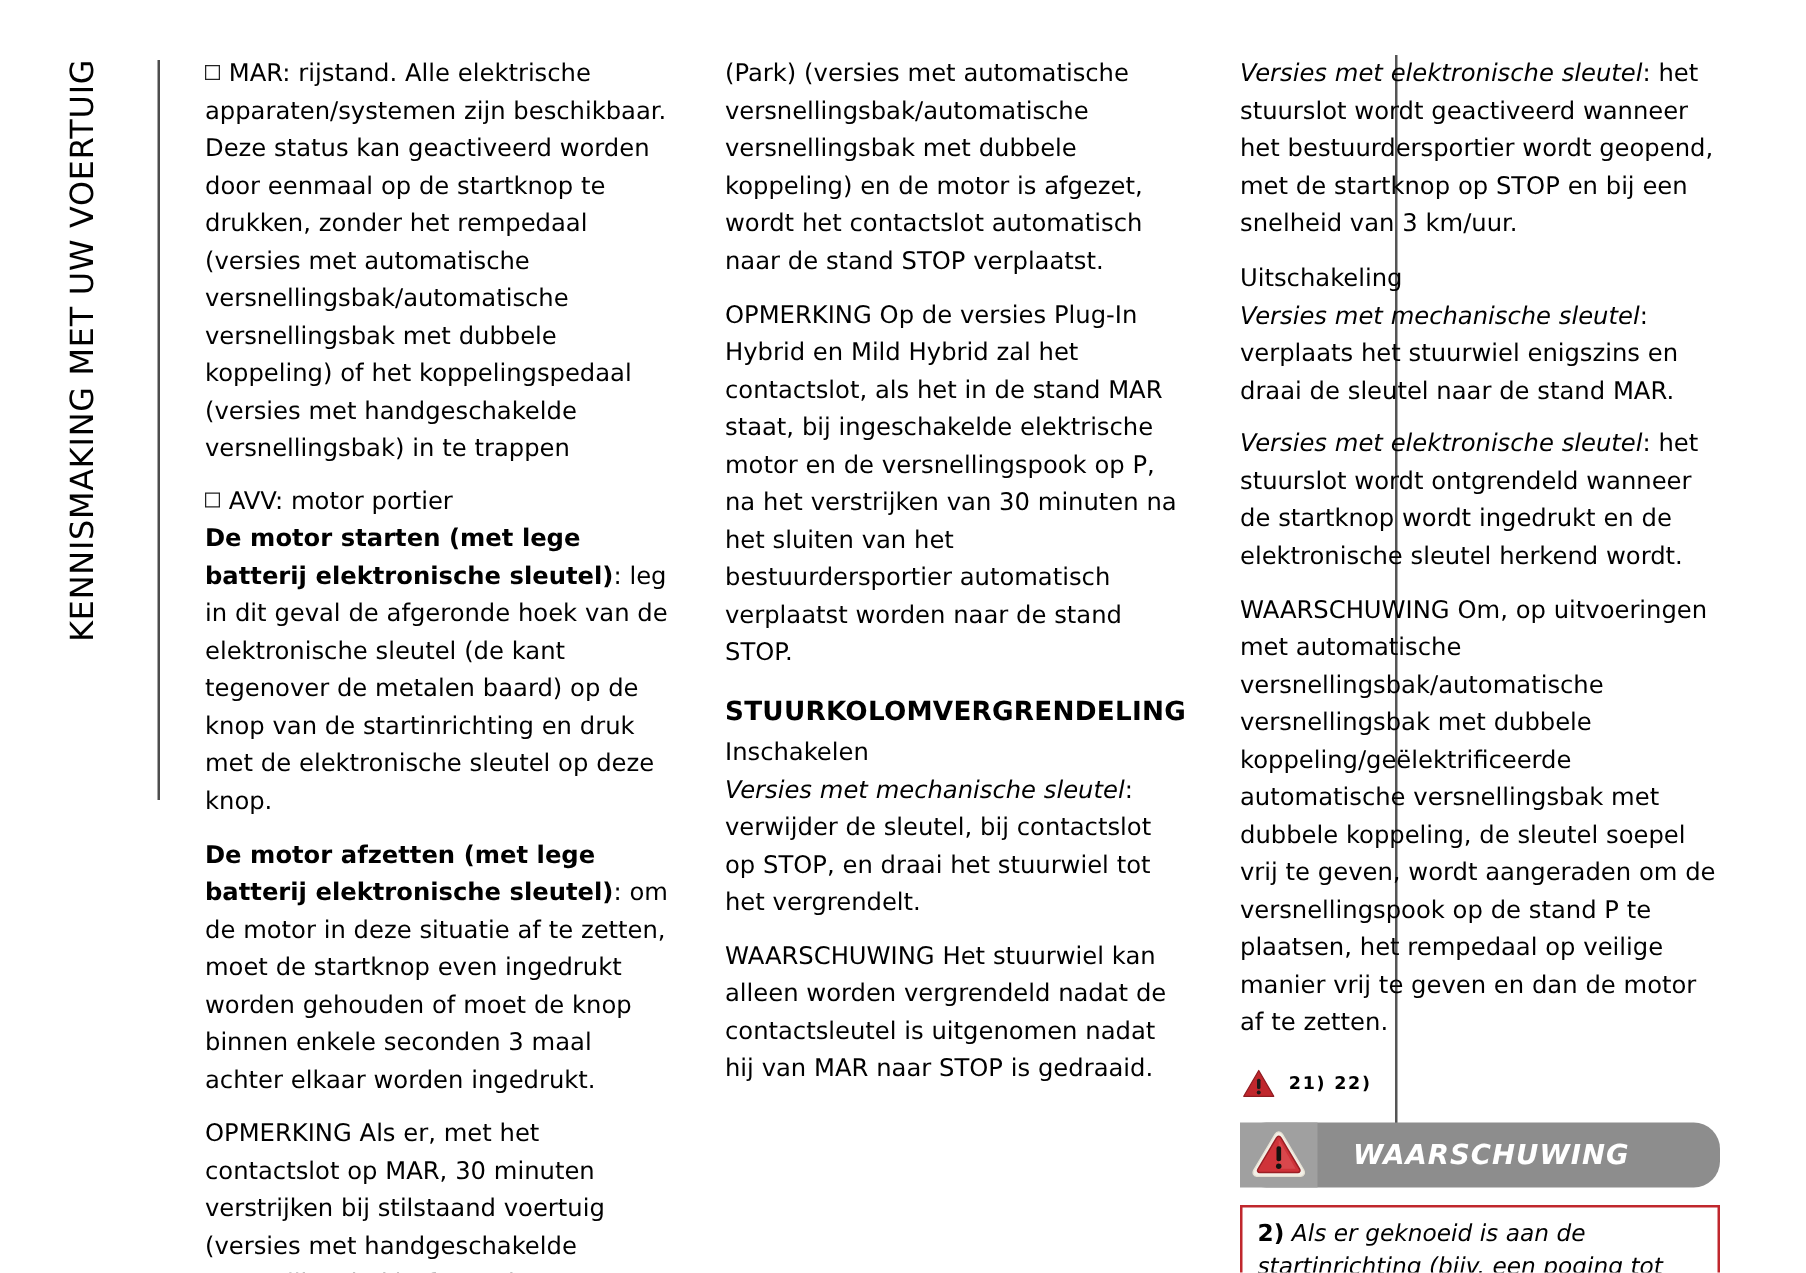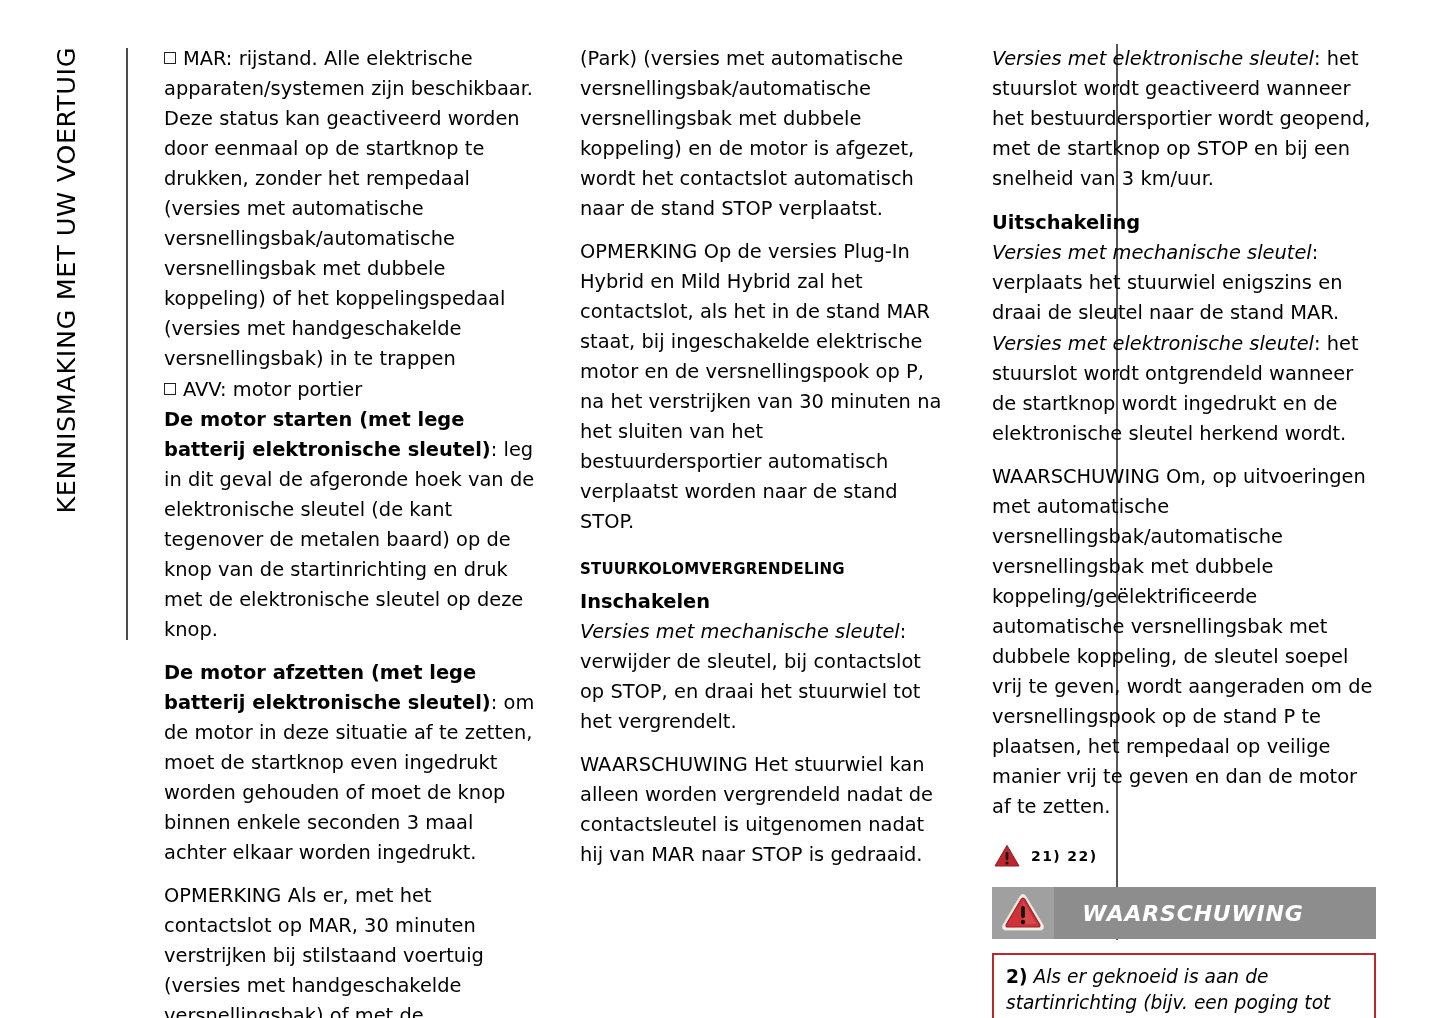--- a/index.html
+++ b/index.html
@@ -82,21 +82,21 @@
   .div-1 { left: 558px; }
 
   
   p {
     margin: 0 0 13px 0;
     font-size: 19.4px;
     line-height: 30px;
     color: #000;
     word-spacing: 0.1px;
   }
-  p.tight { margin-bottom: 1px; }
+  p.tight { margin-bottom: 12px; }
   .bold { font-weight: bold; }
   .italic { font-style: italic; }
 
   .bullet-line {
     margin: 0;
     font-size: 19.4px;
     line-height: 30px;
     text-indent: 0;
     padding-left: 0;
   }
@@ -105,29 +105,29 @@
     width: 10px;
     height: 10px;
     border: 1.6px solid #222;
     background: #fff;
     margin-right: 7px;
     vertical-align: 1px;
   }
 
   h2.section-head {
     margin: 18px 0 1px 0;
-    font-size: 15px;
+    font-size: 21px;
     font-weight: bold;
     letter-spacing: 0.2px;
     line-height: 28px;
   }
   h3.sub-head {
     margin: 14px 0 0 0;
     font-size: 19.4px;
-    font-weight: bold;
+    font-weight: normal;
     line-height: 30px;
   }
   h3.sub-head-tight { margin-top: 4px; }
 
   
   .warn-refs {
     display: flex;
     align-items: center;
     gap: 9px;
     margin-top: 20px;
@@ -143,20 +143,21 @@
   .tri-small { width: 30px; height: 27px; display: block; }
 
   
   .warn-banner {
     background: #8d8d8d;
     height: 52px;
     display: flex;
     align-items: center;
     position: relative;
     margin-bottom: 14px;
+    border-radius: 21px;
   }
   .warn-banner-icon {
     width: 62px;
     height: 52px;
     background: #a0a0a0;
     display: flex;
     align-items: center;
     justify-content: center;
     flex: 0 0 auto;
   }

